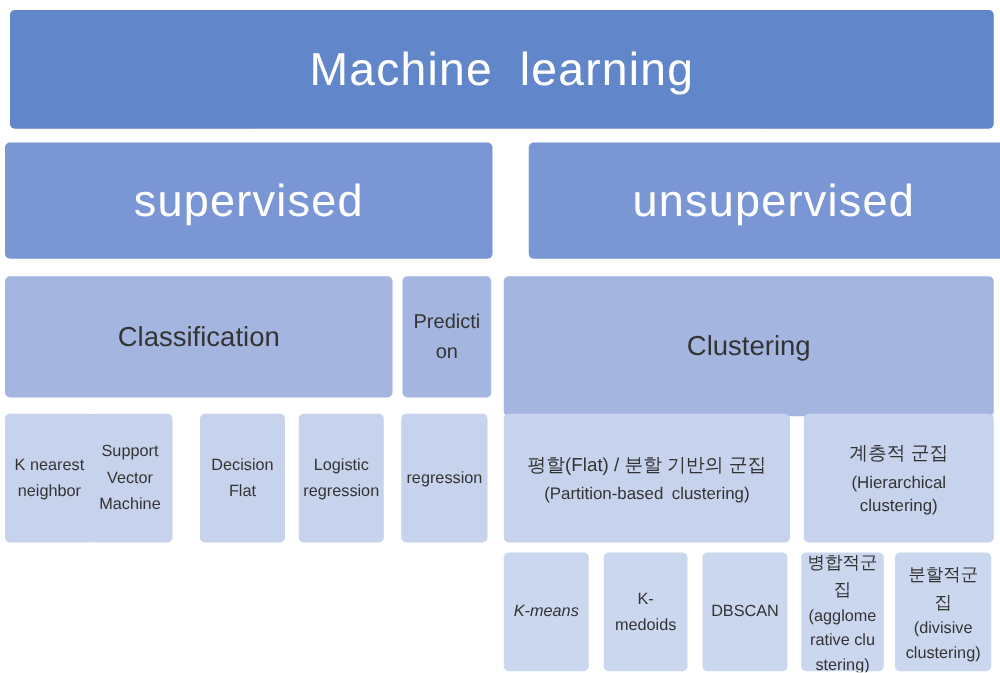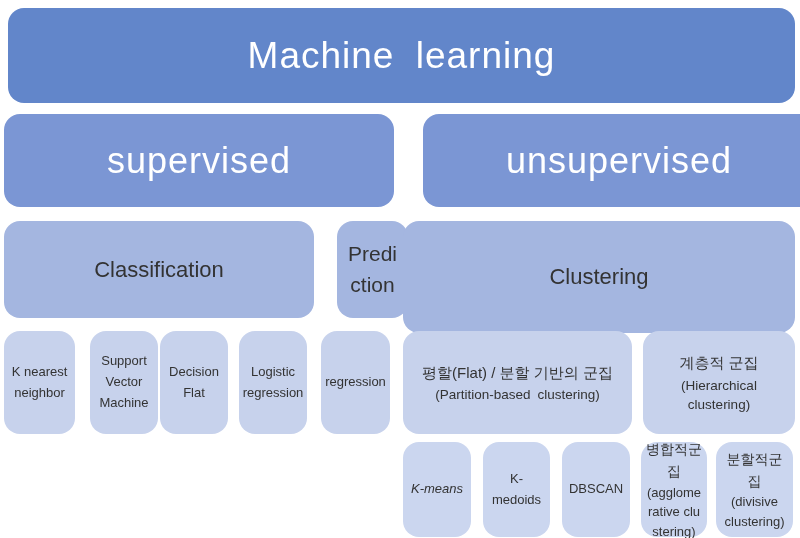--- a/index.html
+++ b/index.html
@@ -22,21 +22,21 @@
     background:var(--background);
     overflow:hidden;
   }
   .box {
     position:absolute;
     display:flex;
     flex-direction:column;
     align-items:center;
     justify-content:center;
     text-align:center;
-    border-radius:16px;
+    border-radius:4px;
     color:var(--text-dark);
   }
   .lv1 {
     background:var(--level1);
     color:var(--text-light);
     font-size:37px;
     font-weight:300;
     word-spacing:10px;
     letter-spacing:1px;
   }
@@ -68,24 +68,24 @@
   .ko-line { display:block; font-size:15px; line-height:1.7; }
   .en-line { display:block; font-size:13.5px; line-height:1.45; word-spacing:3px; }
   .lv5 .ko-line { font-size:14px; line-height:1.6; }
   .lv5 .en-line { font-size:13px; line-height:1.5; word-spacing:0; }
 
   
   .b-ml        { left:8px;   top:8px;   width:787px; height:95px;  }
   .b-sup       { left:4px;   top:114px; width:390px; height:93px;  }
   .b-unsup     { left:423px; top:114px; width:392px; height:93px;  }
   .b-class     { left:4px;   top:221px; width:310px; height:97px;  }
-  .b-pred      { left:337px; top:221px; width:71px;  height:97px;  font-size:21px; padding:0 8px; }
+  .b-pred      { left:322px; top:221px; width:71px;  height:97px;  font-size:16px; padding:0 8px; }
   .b-clust     { left:403px; top:221px; width:392px; height:112px;  }
   .b-knn       { left:4px;   top:331px; width:71px;  height:103px; }
-  .b-svm       { left:90px;  top:331px; width:68px;  height:103px; }
+  .b-svm       { left:70px;  top:331px; width:68px;  height:103px; }
   .b-dtree     { left:160px; top:331px; width:68px;  height:103px; }
   .b-logreg    { left:239px; top:331px; width:68px;  height:103px; }
   .b-reg       { left:321px; top:331px; width:69px;  height:103px; }
   .b-part      { left:403px; top:331px; width:229px; height:103px; }
   .b-hier      { left:643px; top:331px; width:152px; height:103px; }
   .b-kmeans    { left:403px; top:442px; width:68px;  height:95px;font-style:italic;  }
   .b-kmedoids  { left:483px; top:442px; width:67px;  height:95px;  }
   .b-dbscan    { left:562px; top:442px; width:68px;  height:95px;  }
   .b-agglo     { left:641px; top:442px; width:66px;  height:95px;  }
   .b-div       { left:716px; top:442px; width:77px;  height:95px;  }

